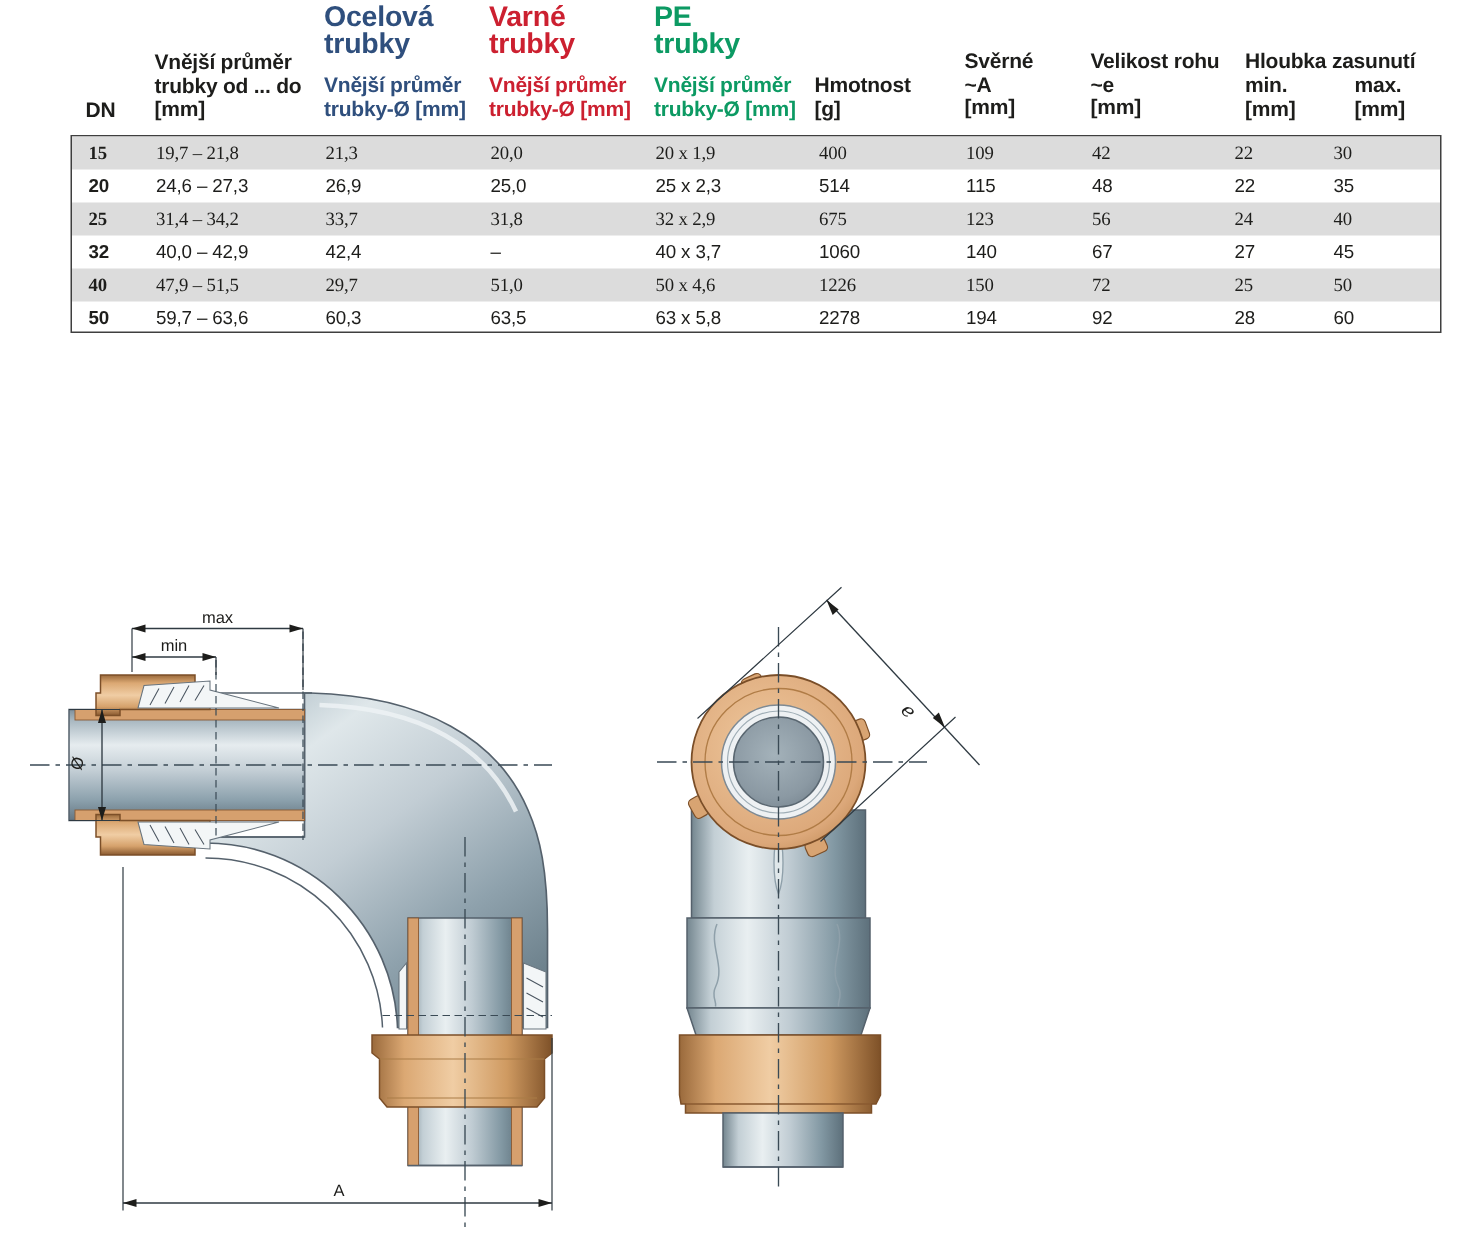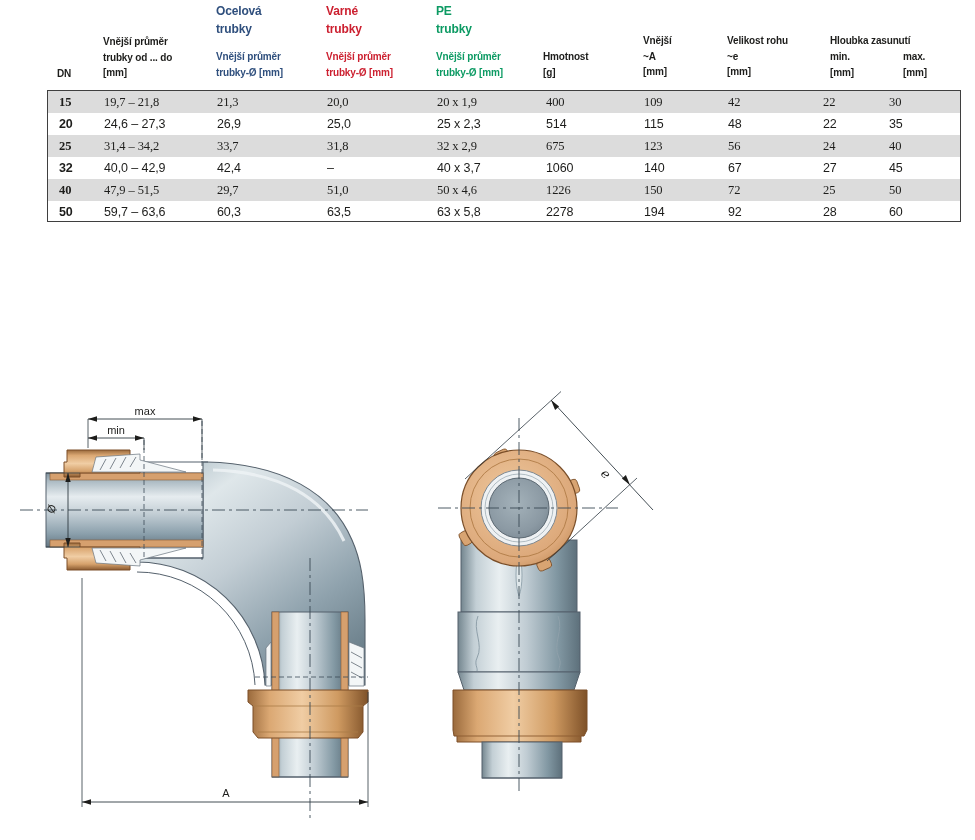--- a/index.html
+++ b/index.html
@@ -1,20 +1,20 @@
 <!DOCTYPE html>
 <html><head>
 <meta charset="utf-8">
 <style>
   html,body{margin:0;padding:0;background:#fff;}
   .page{position:relative;width:975px;height:840px;background:#fff;overflow:hidden;
         font-family:"Liberation Sans",sans-serif;color:#1d1d1b;}
   
-  .hc{position:absolute;font-size:10px;font-weight:bold;line-height:15.5px;letter-spacing:-0.15px;white-space:nowrap;}
-  .hc.big{font-size:12px;line-height:17.5px;}
+  .hc{position:absolute;font-size:14px;font-weight:bold;line-height:15.5px;letter-spacing:-0.15px;white-space:nowrap;}
+  .hc.big{font-size:19px;line-height:17.5px;}
   .blue{color:#2f4f7d;} .red{color:#cc2030;} .green:{color:#0c9a63;} .green{color:#0c9a63;}
   
   .tbox{position:absolute;left:47px;top:90px;width:914px;height:132px;border:1.5px solid #3f3f3f;box-sizing:border-box;}
   .trow{position:absolute;left:0;width:100%;height:22px;font-size:12.5px;line-height:22px;letter-spacing:-0.1px;}
   .trow.stripe{background:#dcdcdc;font-family:Liberation Serif, serif;}
   .trow span{position:absolute;white-space:nowrap;}
   .c0{left:11px;font-weight:bold;} .c1{left:56px;} .c2{left:169px;} .c3{left:279px;}
   .c4{left:389px;} .c5{left:498px;} .c6{left:596px;} .c7{left:680px;} .c8{left:775px;} .c9{left:841px;}
   
   .heading{position:absolute;left:47px;top:350px;font-size:21px;font-weight:bold;letter-spacing:-0.2px;white-space:nowrap;}
@@ -70,21 +70,21 @@
     <div>Vnější průměr</div>
     <div>trubky-Ø [mm]</div>
   </div>
 
   <div class="hc" style="left:543px;top:49px">
     <div>Hmotnost</div>
     <div>[g]</div>
   </div>
 
   <div class="hc" style="left:643px;top:33px">
-    <div>Vnější</div>
+    <div>Svěrné</div>
     <div>~A</div>
     <div>[mm]</div>
   </div>
 
   <div class="hc" style="left:727px;top:33px">
     <div>Velikost rohu</div>
     <div>~e</div>
     <div>[mm]</div>
   </div>
 

